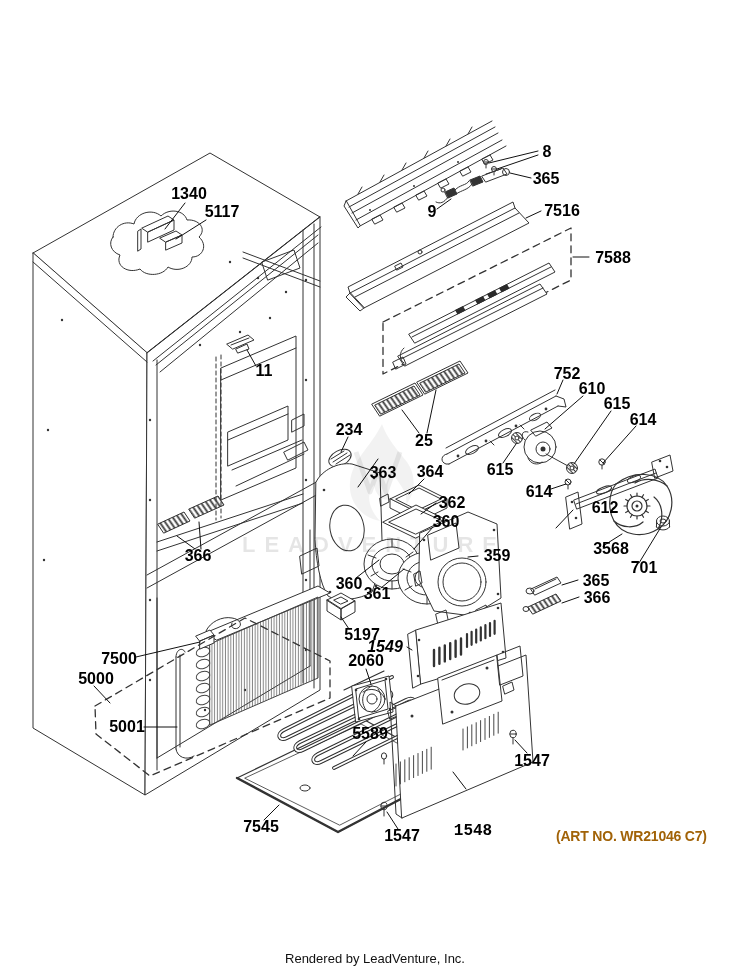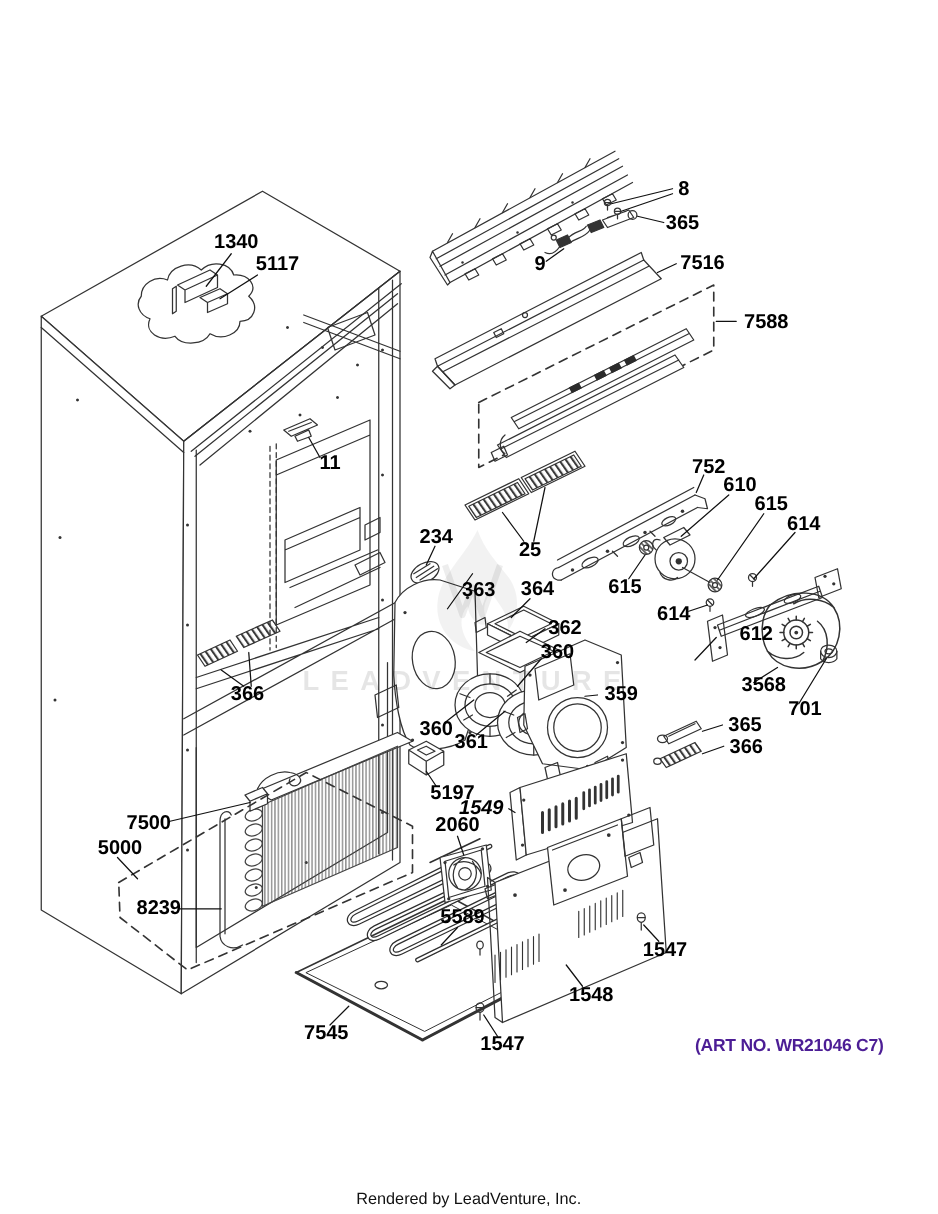--- a/index.html
+++ b/index.html
@@ -5,21 +5,21 @@
   html,body{margin:0;padding:0;background:#fff;}
   .stage{position:relative;width:750px;height:971px;background:#fff;overflow:hidden;
          font-family:"Liberation Sans",sans-serif;}
   .lineart{position:absolute;left:0;top:0;z-index:1;}
   .watermark-layer{position:absolute;left:0;top:0;width:750px;height:971px;z-index:2;pointer-events:none;}
   .watermark-text{position:absolute;left:374px;top:545px;transform:translate(-50%,-50%);
          font-weight:700;font-size:22px;letter-spacing:9px;color:rgba(0,0,0,0.10);white-space:nowrap;}
   .labels-layer{position:absolute;left:0;top:0;width:750px;height:971px;z-index:3;}
   .part-label{position:absolute;transform:translate(-50%,-50%);font-size:16px;font-weight:700;
          color:#000;white-space:nowrap;line-height:1;}
-  .art-no{position:absolute;left:556px;top:828px;font-size:14px;font-weight:700;color:#4c1d95;
+  .art-no{position:absolute;left:556px;top:828px;font-size:14px;font-weight:700;color:#a16207;
          white-space:nowrap;letter-spacing:-0.2px;}
   .footer-note{position:absolute;left:375px;top:951px;transform:translateX(-50%);
          font-size:13px;color:#111;white-space:nowrap;text-align:right;}
 </style>
 </head>
 <body>
 
 <div class="stage">
 
   <svg class="lineart" width="750" height="971" viewBox="0 0 750 971" fill="none" stroke="#333" stroke-width="1" stroke-linejoin="round" stroke-linecap="round">
@@ -396,23 +396,23 @@
       <span class="part-label" style="left: 349px; top: 584px;">360</span>
       <span class="part-label" style="left: 377px; top: 594px; text-align: right;">361</span>
       <span class="part-label" style="left: 596px; top: 581px;">365</span>
       <span class="part-label" style="left: 597px; top: 598px;">366</span>
       <span class="part-label" style="left: 198px; top: 556px;">366</span>
       <span class="part-label" style="left: 362px; top: 635px;">5197</span>
       <span class="part-label" style="left: 385px; top: 647px; font-style: italic;">1549</span>
       <span class="part-label" style="left: 119px; top: 659px;">7500</span>
       <span class="part-label" style="left: 366px; top: 661px;">2060</span>
       <span class="part-label" style="left: 96px; top: 679px;">5000</span>
-      <span class="part-label" style="left: 127px; top: 727px;">8239</span>
+      <span class="part-label" style="left: 127px; top: 727px;">5001</span>
       <span class="part-label" style="left: 370px; top: 734px;">5589</span>
       <span class="part-label" style="left: 532px; top: 761px;">1547</span>
-      <span class="part-label" style="left: 473px; top: 797px;">1548</span>
+      <span class="part-label" style="left: 473px; top: 831px; font-family: Liberation Mono, monospace;">1548</span>
       <span class="part-label" style="left: 261px; top: 827px;">7545</span>
       <span class="part-label" style="left: 402px; top: 836px;">1547</span>
     </div>
 
   <div class="art-no">(ART NO. WR21046 C7)</div>
   <div class="footer-note">Rendered by LeadVenture, Inc.</div>
 </div>
 
 </body></html>

